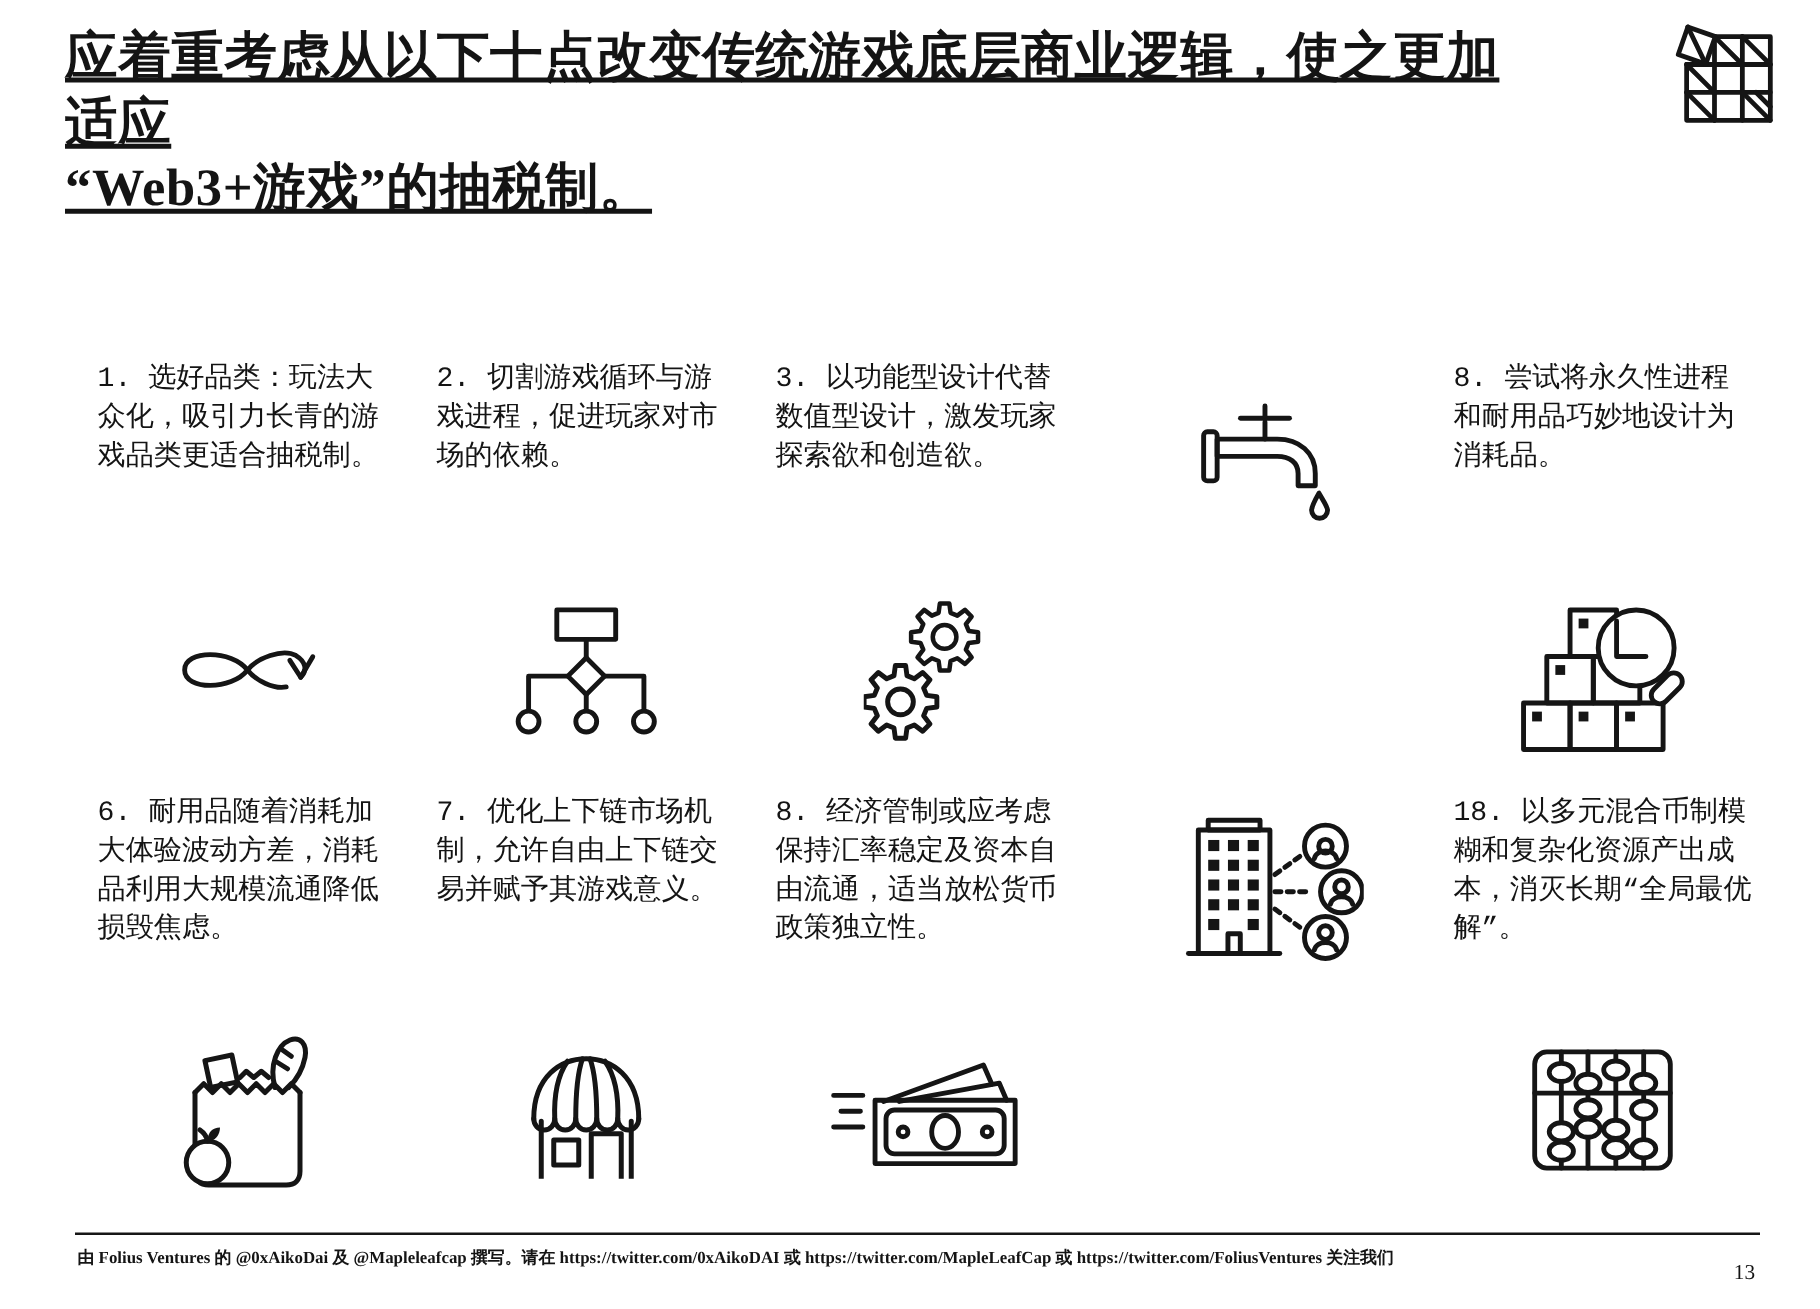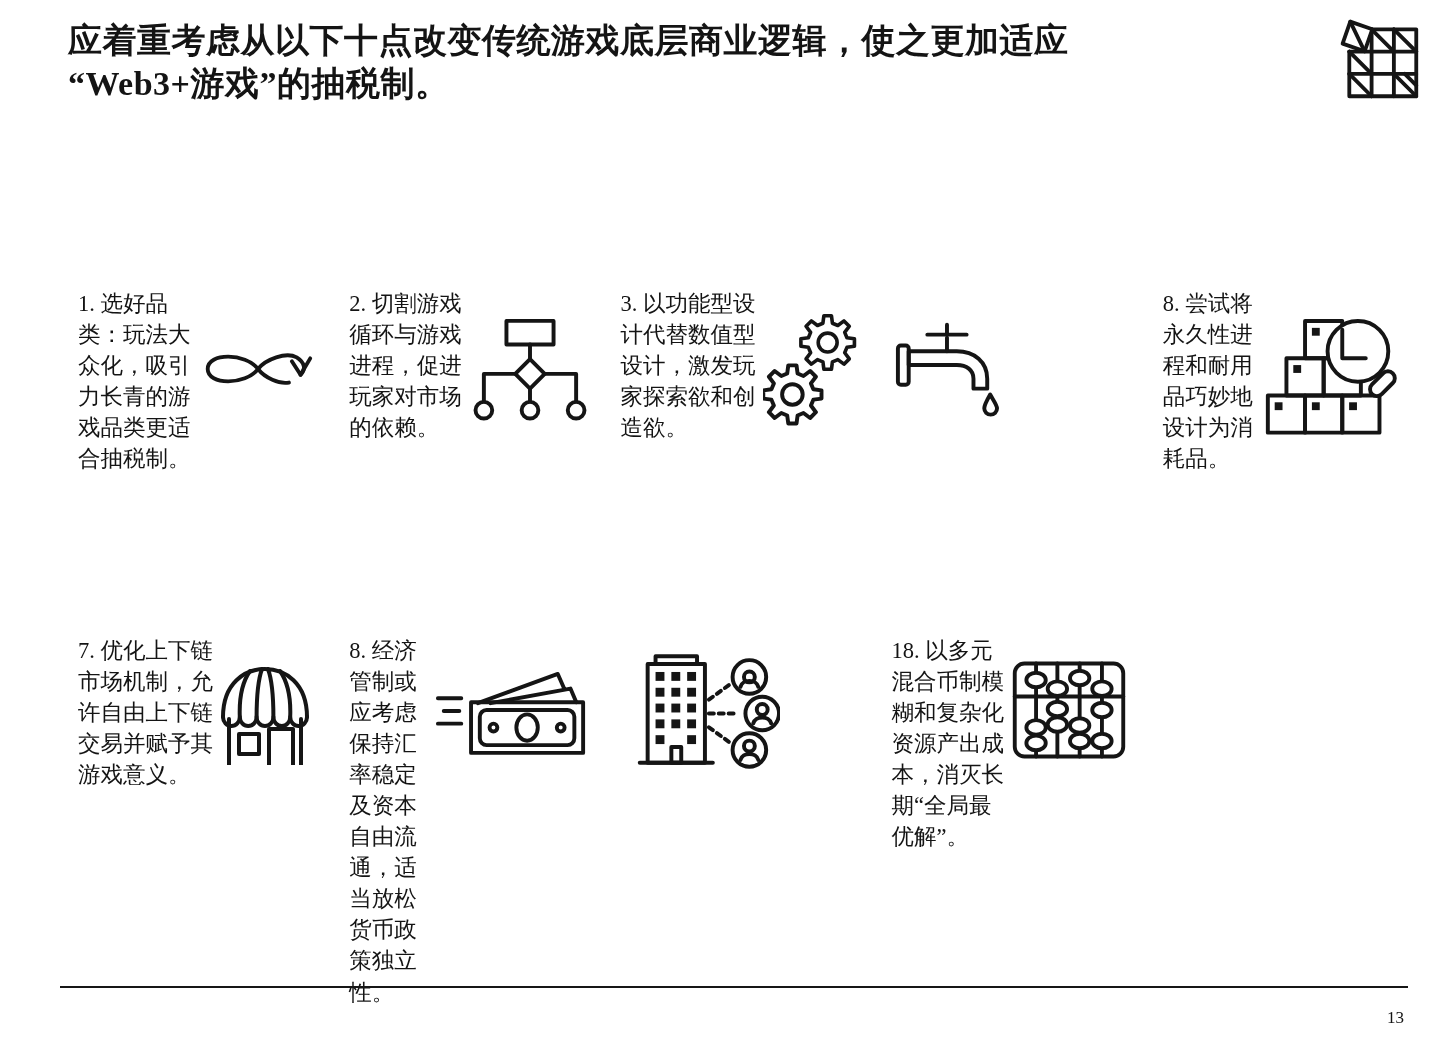--- a/index.html
+++ b/index.html
@@ -1,34 +1,34 @@
 <!DOCTYPE html>
 <html><head>
 <meta charset="utf-8">
 <style>
   * { margin:0; padding:0; box-sizing:border-box; }
   html,body { width:1456px; height:1047px; background:#ffffff; overflow:hidden; }
   body { position:relative; font-family:"Liberation Serif","DejaVu Serif",serif; color:#141414; }
 
   .title{
-    position:absolute; left:68px; top:20px; width:1180px;
-    font-size:34px; font-weight:700; line-height:1.25;
-    white-space:pre-line; letter-spacing:0.5px;
+    position:absolute; left:52px; top:20px; width:1180px;
+    font-size:42px; font-weight:700; line-height:1.25;
+    white-space:pre-line; letter-spacing:0.5px;text-decoration:underline;
   }
 
   .logo{ position:absolute; top:14px; right:34px; width:88px; height:88px; }
 
   .grid-row{
     position:absolute; left:78px; width:1324px;
     display:grid; grid-template-columns:repeat(5,1fr); column-gap:32px;
   }
   #row1{ top:288px; }
   #row2{ top:635px; }
 
-  .cell{ display:flex; flex-direction:row; }
+  .cell{ display:flex; flex-direction:column;font-family:Liberation Mono, monospace; }
   .cell-text{
     font-size:22.5px; line-height:1.38; font-weight:400;
     word-break:break-all;
   }
   #row1 .cell-text{ min-height:167px; }
   #row2 .cell-text{ min-height:178px; }
   .cell-icon{
     display:flex; align-items:center; justify-content:center;
   }
   #row1 .cell-icon{ height:162px; }
@@ -141,20 +141,36 @@
         <circle class="stroke-fill" cx="100" cy="52" r="31"></circle>
         <path class="stroke" d="M84,30 V59 M84,59 H108"></path>
         <rect class="stroke-fill" x="118" y="70" width="14" height="30" rx="7" transform="rotate(45 125 85)"></rect>
       </svg>
     </div>
   </div>
 </div>
 
 <div id="row2" class="grid-row">
 
+  <div class="cell">
+    <div class="cell-text">6. 耐用品随着消耗加大体验波动方差，消耗品利用大规模流通降低损毁焦虑。</div>
+    <div class="cell-icon">
+      <svg width="112" height="132" viewBox="0 0 112 132" aria-label="grocery-bag-icon">
+        <path class="stroke" d="M78,48 C73,30 80,14 90,10 C98,7 104,13 102,24 C100,34 95,42 89,48"></path>
+        <path class="stroke" stroke-width="3" d="M84,18 L91,23 M80,28 L88,33"></path>
+        <rect class="stroke" x="24" y="24" width="22" height="22" transform="rotate(-12 35 35)"></rect>
+        <path class="stroke" stroke-width="3.5" d="M50,40 l5,-5 l6,5 l6,-5 l6,5"></path>
+        <path class="stroke" stroke-width="4.5" d="M14,52 V115 C14,122 18,126 25,126 H87 C94,126 98,122 98,115 V52"></path>
+        <path class="stroke" stroke-width="4.5" d="M14,52 L21,45 L28,52 L35,45 L42,52 L49,45 L56,52 L63,45 L70,52 L77,45 L84,52 L91,45 L98,52"></path>
+        <circle class="stroke-fill" stroke-width="4.5" cx="24" cy="108" r="17"></circle>
+        <path class="stroke" d="M24,91 C23,86 21,84 18,82"></path>
+        <path class="solid" d="M24,91 C24,84 28,80 34,80 C34,86 30,91 24,91 Z"></path>
+      </svg>
+    </div>
+  </div>
 
   <div class="cell">
     <div class="cell-text">7. 优化上下链市场机制，允许自由上下链交易并赋予其游戏意义。</div>
     <div class="cell-icon">
       <svg width="104" height="110" viewBox="0 0 104 110" aria-label="storefront-icon">
         <path class="stroke" stroke-width="4.5" d="M10,62 C10,28 32,14 52,14 C72,14 94,28 94,62"></path>
         <path class="stroke" stroke-width="4.5" d="M10,62 a8.4,9 0 0 0 16.8,0 a8.4,9 0 0 0 16.8,0 a8.4,9 0 0 0 16.8,0 a8.4,9 0 0 0 16.8,0 a8.4,9 0 0 0 16.8,0"></path>
         <path class="stroke" d="M26.8,62 C26,42 30,26 37,16 M43.6,62 C43.6,42 45,25 49,14 M60.4,62 C60.4,42 59,25 55,14 M77.2,62 C78,42 74,26 67,16"></path>
         <path class="stroke" stroke-width="4.5" d="M16,64 V123 H88 V64"></path>
         <rect class="stroke" stroke-width="4.5" x="26" y="79" width="20" height="20"></rect>
@@ -236,14 +252,15 @@
           <ellipse class="stroke-fill" cx="98" cy="56" rx="10" ry="7.5"></ellipse>
           <ellipse class="stroke-fill" cx="98" cy="88" rx="10" ry="7.5"></ellipse>
         </g>
       </svg>
     </div>
   </div>
 </div>
 
 <div class="footer-rule"></div>
 <div class="footer-text">
+  <div>由 Folius Ventures 的 @0xAikoDai 及 @Mapleleafcap 撰写。请在 https://twitter.com/0xAikoDAI 或 https://twitter.com/MapleLeafCap 或 https://twitter.com/FoliusVentures 关注我们</div>
 </div>
 <div class="page-number">13</div>
 
 </body></html>

